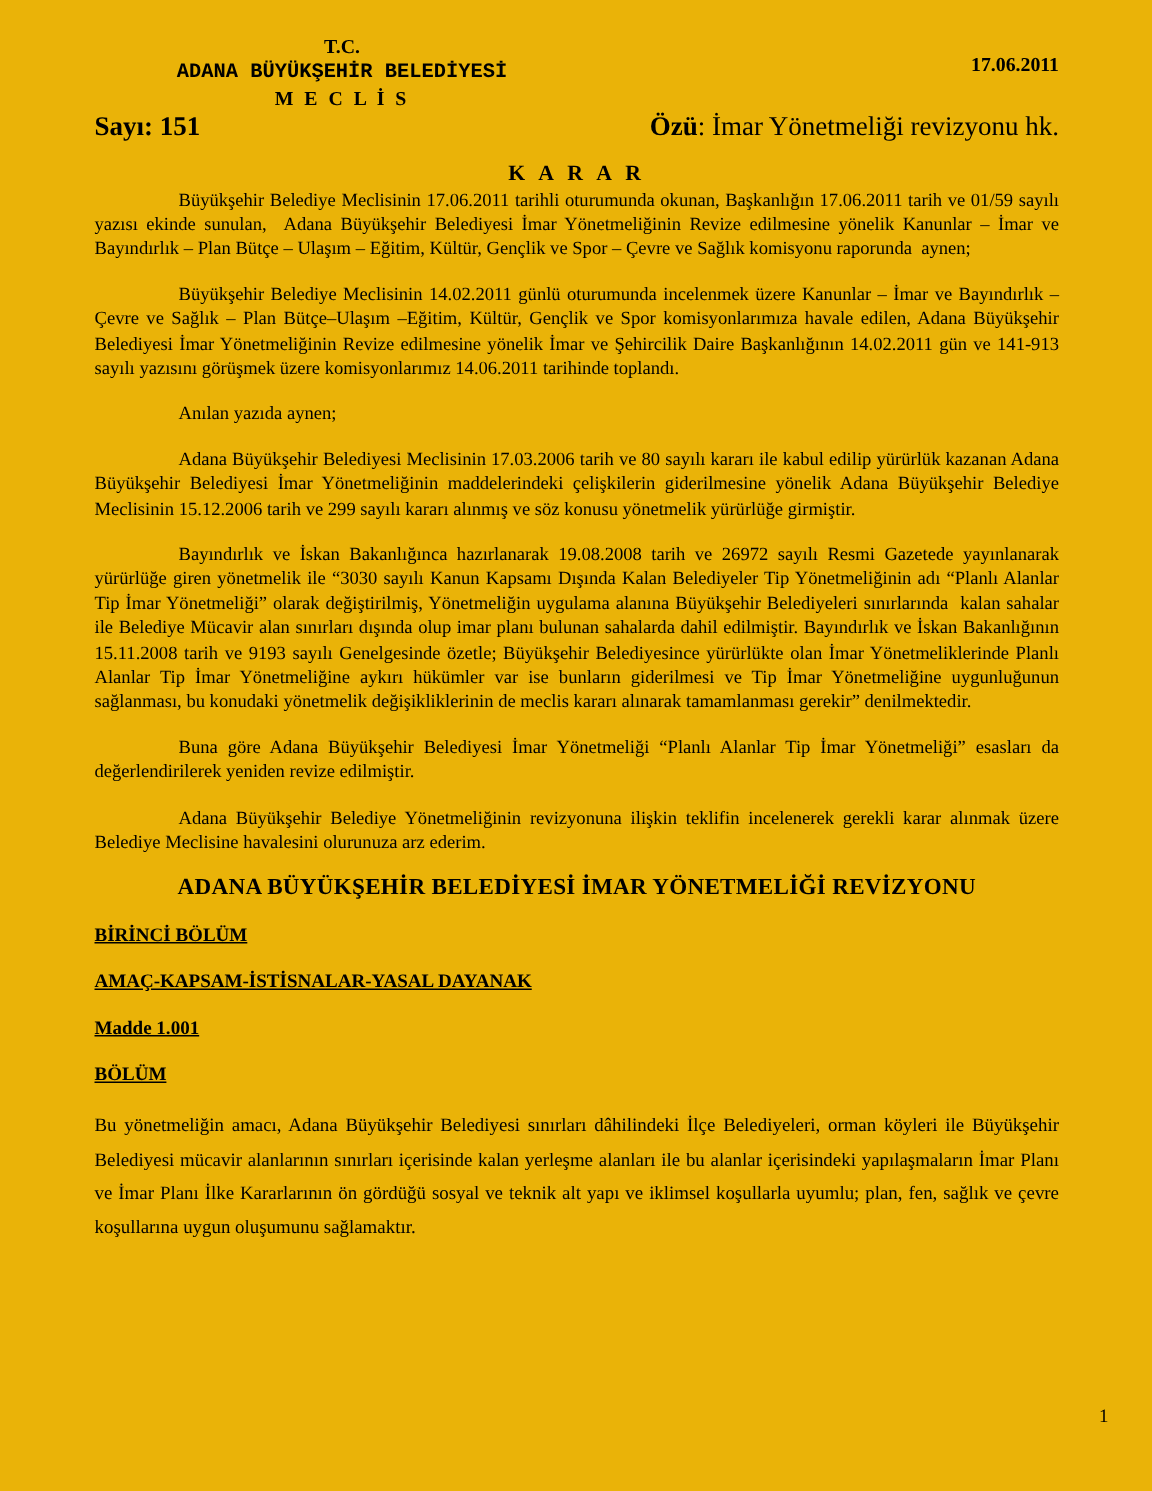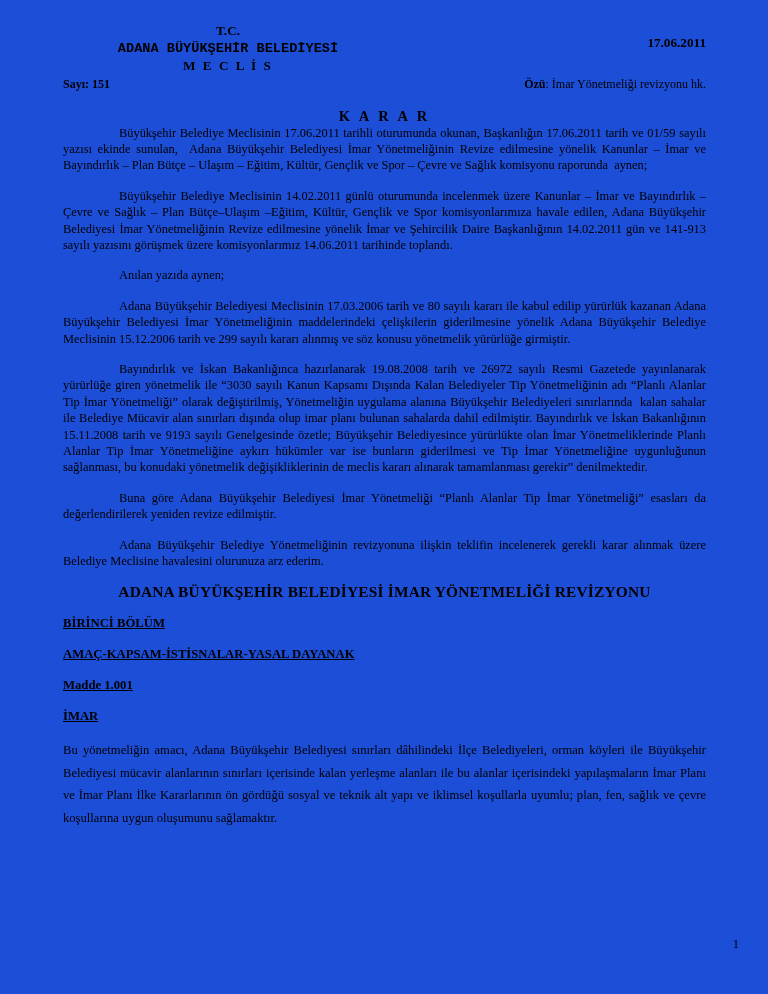--- a/index.html
+++ b/index.html
@@ -1,32 +1,32 @@
 <!DOCTYPE html>
 <html><head>
 <meta charset="utf-8">
 <style>
   html,body{margin:0;padding:0;background:#ffffff;}
   .page{
     position:relative;
     width:768px;height:994px;
-    background:#1d4ed8;
+    background:#eab308;
     color:#000;
     font-family:"Liberation Serif", serif;
     overflow:hidden;
     box-sizing:border-box;
   }
   .content{padding:22px 62px 0 63px;}
   
   .hdr{position:relative;font-weight:bold;font-size:13.2px;line-height:17.5px;}
   .hdr-left{width:330px;text-align:center;}
   .hdr-date{position:absolute;top:12px;right:0;font-weight:bold;}
   .org{font-size:13.6px;font-family:Liberation Mono, monospace;}
   .meclis{letter-spacing:2px;}
-  .sayi-row{position:relative;font-size:12px;line-height:17px;margin-top:1px;}
+  .sayi-row{position:relative;font-size:18px;line-height:17px;margin-top:1px;}
   .sayi{font-weight:bold;}
   .ozu{position:absolute;right:0;top:0;font-weight:normal;}
   .ozu b{font-weight:bold;}
   .karar{text-align:center;font-weight:bold;font-size:14.5px;letter-spacing:3px;margin-top:15px;}
   
   .para{
     font-size:12.4px;line-height:16.4px;
     text-align:justify;text-indent:56px;
     margin:0 0 14px 0;
   }
@@ -79,19 +79,19 @@
     <p class="para">Adana Büyükşehir Belediyesi Meclisinin 17.03.2006 tarih ve 80 sayılı kararı ile kabul edilip yürürlük kazanan Adana Büyükşehir Belediyesi İmar Yönetmeliğinin maddelerindeki çelişkilerin giderilmesine yönelik Adana Büyükşehir Belediye Meclisinin 15.12.2006 tarih ve 299 sayılı kararı alınmış ve söz konusu yönetmelik yürürlüğe girmiştir.</p>
     <p class="para">Bayındırlık ve İskan Bakanlığınca hazırlanarak 19.08.2008 tarih ve 26972 sayılı Resmi Gazetede yayınlanarak yürürlüğe giren yönetmelik ile “3030 sayılı Kanun Kapsamı Dışında Kalan Belediyeler Tip Yönetmeliğinin adı “Planlı Alanlar Tip İmar Yönetmeliği” olarak değiştirilmiş, Yönetmeliğin uygulama alanına Büyükşehir Belediyeleri sınırlarında &nbsp;kalan sahalar ile Belediye Mücavir alan sınırları dışında olup imar planı bulunan sahalarda dahil edilmiştir. Bayındırlık ve İskan Bakanlığının 15.11.2008 tarih ve 9193 sayılı Genelgesinde özetle; Büyükşehir Belediyesince yürürlükte olan İmar Yönetmeliklerinde Planlı Alanlar Tip İmar Yönetmeliğine aykırı hükümler var ise bunların giderilmesi ve Tip İmar Yönetmeliğine uygunluğunun sağlanması, bu konudaki yönetmelik değişikliklerinin de meclis kararı alınarak tamamlanması gerekir” denilmektedir.</p>
     <p class="para">Buna göre Adana Büyükşehir Belediyesi İmar Yönetmeliği “Planlı Alanlar Tip İmar Yönetmeliği” esasları da değerlendirilerek yeniden revize edilmiştir.</p>
     <p class="para">Adana Büyükşehir Belediye Yönetmeliğinin revizyonuna ilişkin teklifin incelenerek gerekli karar alınmak üzere Belediye Meclisine havalesini olurunuza arz ederim.</p>
 
     <div class="main-title">ADANA BÜYÜKŞEHİR BELEDİYESİ İMAR YÖNETMELİĞİ REVİZYONU</div>
 
     <div class="sect">BİRİNCİ BÖLÜM</div>
     <div class="sect">AMAÇ-KAPSAM-İSTİSNALAR-YASAL DAYANAK</div>
     <div class="sect">Madde 1.001</div>
-    <div class="sect">İMAR</div>
+    <div class="sect">BÖLÜM</div>
 
     <p class="amac-para">Bu yönetmeliğin amacı, Adana Büyükşehir Belediyesi sınırları dâhilindeki İlçe Belediyeleri, orman köyleri ile Büyükşehir Belediyesi mücavir alanlarının sınırları içerisinde kalan yerleşme alanları ile bu alanlar içerisindeki yapılaşmaların İmar Planı ve İmar Planı İlke Kararlarının ön gördüğü sosyal ve teknik alt yapı ve iklimsel koşullarla uyumlu; plan, fen, sağlık ve çevre koşullarına uygun oluşumunu sağlamaktır.</p>
   </div>
 
   <div class="page-num">1</div>
 </div>
 
 </body></html>

